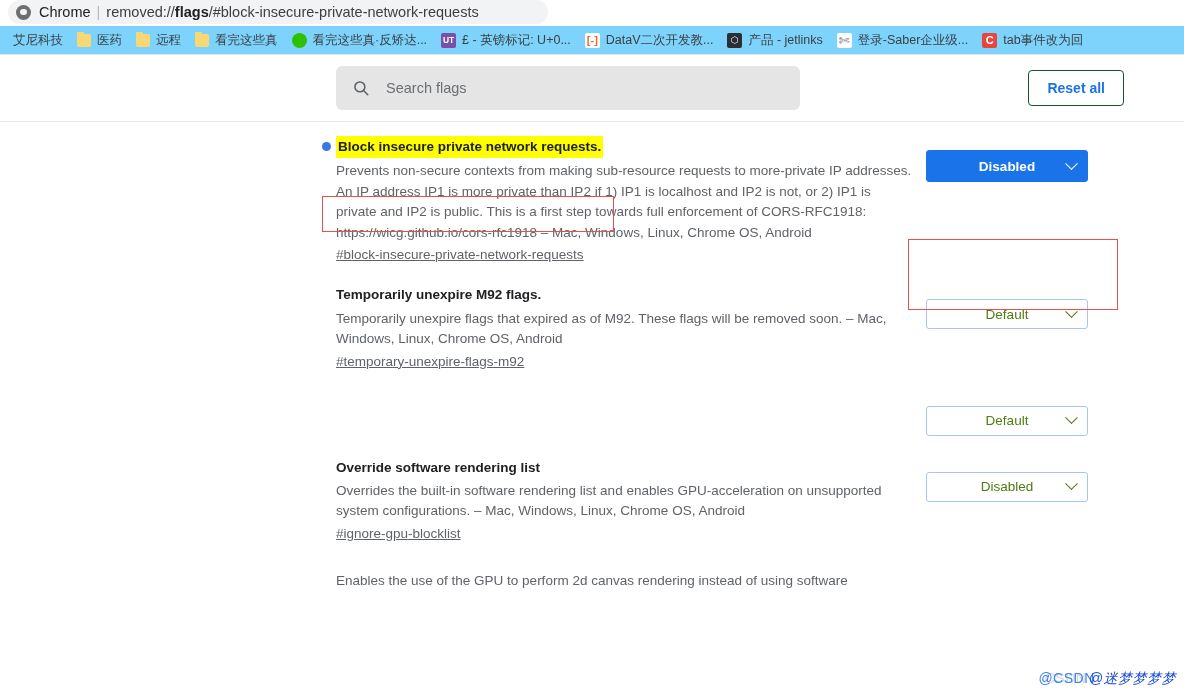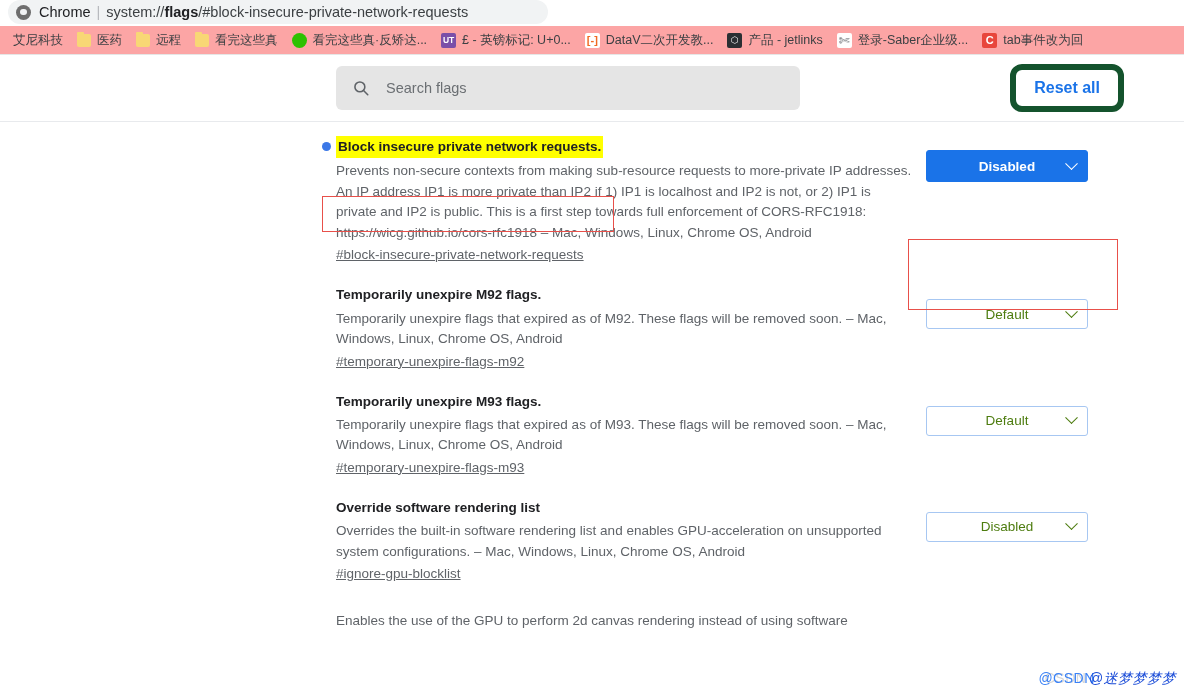--- a/index.html
+++ b/index.html
@@ -62,21 +62,21 @@
   }
   .omnibox-url b { font-weight: 700; color: #202124; }
 
   
   .bookmarks {
     height: 28px;
     display: flex;
     align-items: center;
     padding: 0 6px;
     gap: 0px;
-    background: #fca5a5;
+    background: #7dd3fc;
     overflow: hidden;
     white-space: nowrap;
   }
   .bm {
     display: flex;
     align-items: center;
     gap: 6px;
     padding: 3px 7px;
     border-radius: 4px;
     font-size: 12.5px;
@@ -147,24 +147,24 @@
     border: 0; outline: 0; background: transparent;
     font-family: inherit;
     font-size: 14.5px;
     color: #5f6368;
     width: 100%;
   }
   .search-input::placeholder { color: #6b6f73; }
   .reset-all {
     margin-left: auto;
     background: #fff;
-    border: 6px solid #14532d;
-    border-radius: 12px;
+    border: 1px solid #14532d;
+    border-radius: 4px;
     color: #1a73e8;
-    font-size: 16px;
+    font-size: 14px;
     font-weight: 600;
     font-family: inherit;
     padding: 9px 18px;
     cursor: pointer;
   }
   .header-divider { height:1px; background:#e8eaed; }
 
   .flags-list { padding: 0; position: relative; }
 
   .flag-row {
@@ -273,21 +273,21 @@
   .bottom-clip { overflow: hidden; }
 </style>
 </head>
 <body>
 
 <div class="omnibar">
   <div class="omnibox">
     <span class="chrome-glyph"></span>
     <span class="omnibox-brand">Chrome</span>
     <span class="omnibox-sep">|</span>
-    <span class="omnibox-url"><span>system://</span><b>flags</b><span>/#block-insecure-private-network-requests</span></span>
+    <span class="omnibox-url"><span>removed://</span><b>flags</b><span>/#block-insecure-private-network-requests</span></span>
   </div>
 </div>
 
 <div class="bookmarks" id="bookmarks-bar">
     <div class="bm">
       <span class="bm-label">艾尼科技</span>
     </div>
     <div class="bm">
       <span class="bm-ico ico-folder"></span>
       <span class="bm-label">医药</span>
@@ -354,21 +354,20 @@
       <div class="flag-row">
         <div class="flag-main" style="padding-top: 22px;"><div style="position: relative;"><span class="flag-title">Temporarily unexpire M92 flags.</span></div><div class="flag-desc">Temporarily unexpire flags that expired as of M92. These flags will be removed soon. – Mac, Windows, Linux, Chrome OS, Android</div><a class="flag-permalink">#temporary-unexpire-flags-m92</a></div>
         <div class="flag-select-wrap" style="padding-top: 36px;">
           <div class="select">
             <span>Default</span>
             <span class="chev"></span>
           </div>
         </div>
       </div>
       <div class="flag-row">
-        <div class="flag-main" style="padding-top: 22px;"><div style="position: relative;"><span class="flag-title">Temporarily unexpire M93 flags.</span></div><div class="flag-desc">Temporarily unexpire flags that expired as of M93. These flags will be removed soon. – Mac, Windows, Linux, Chrome OS, Android</div><a class="flag-permalink">#temporary-unexpire-flags-m93</a></div>
         <div class="flag-select-wrap" style="padding-top: 36px;">
           <div class="select">
             <span>Default</span>
             <span class="chev"></span>
           </div>
         </div>
       </div>
       <div class="flag-row">
         <div class="flag-main" style="padding-top: 22px;"><div style="position: relative;"><span class="flag-title">Override software rendering list</span></div><div class="flag-desc">Overrides the built-in software rendering list and enables GPU-acceleration on unsupported system configurations. – Mac, Windows, Linux, Chrome OS, Android</div><a class="flag-permalink">#ignore-gpu-blocklist</a></div>
         <div class="flag-select-wrap" style="padding-top: 36px;">

